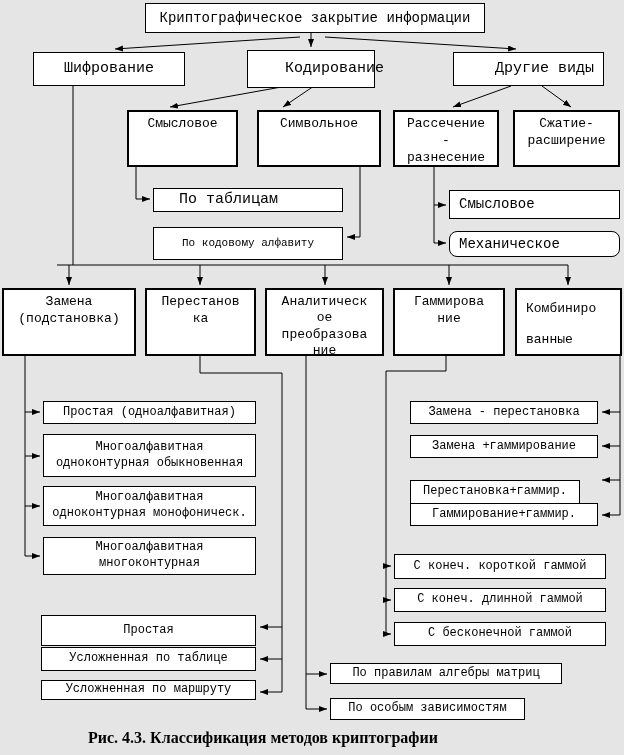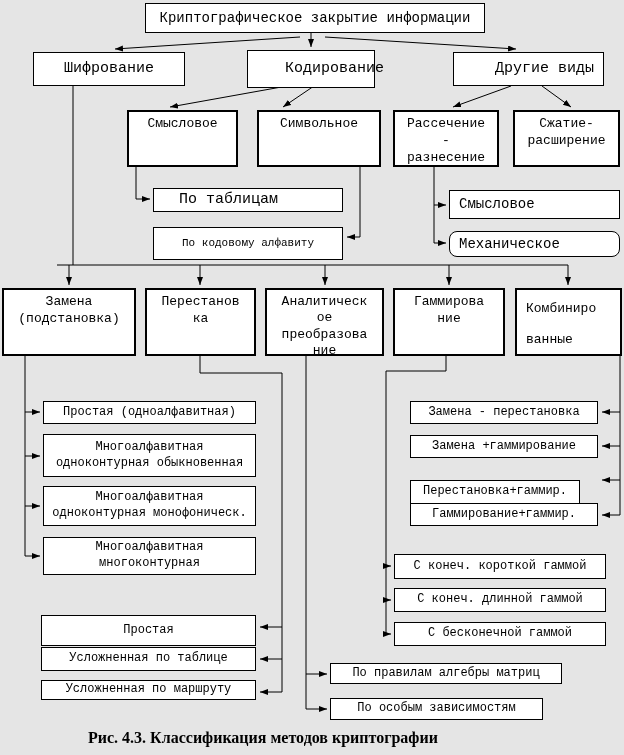--- a/index.html
+++ b/index.html
@@ -128,17 +128,17 @@
   <div class="node" style="left:410px;top:401px;width:188px;height:23px;">Замена - перестановка</div>
   <div class="node" style="left:410px;top:435px;width:188px;height:23px;">Замена +гаммирование</div>
   <div class="node" style="left:410px;top:468px;width:170px;height:24px;margin-top:12px;">Перестановка+гаммир.</div>
   <div class="node" style="left:410px;top:503px;width:188px;height:23px;">Гаммирование+гаммир.</div>
 
   <div class="node" style="left:394px;top:554px;width:212px;height:25px;">С конеч. короткой гаммой</div>
   <div class="node" style="left:394px;top:588px;width:212px;height:24px;">С конеч. длинной гаммой</div>
   <div class="node" style="left:394px;top:622px;width:212px;height:24px;">С бесконечной гаммой</div>
 
   <div class="node" style="left:330px;top:663px;width:232px;height:21px;">По правилам алгебры матриц</div>
-  <div class="node" style="left:330px;top:698px;width:213px;height:22px;">По особым зависимостям</div>
+  <div class="node" style="left:330px;top:698px;width:195px;height:22px;">По особым зависимостям</div>
 
   <div class="caption">Рис. 4.3. Классификация методов криптографии</div>
 
 </div>
 
 </body></html>

